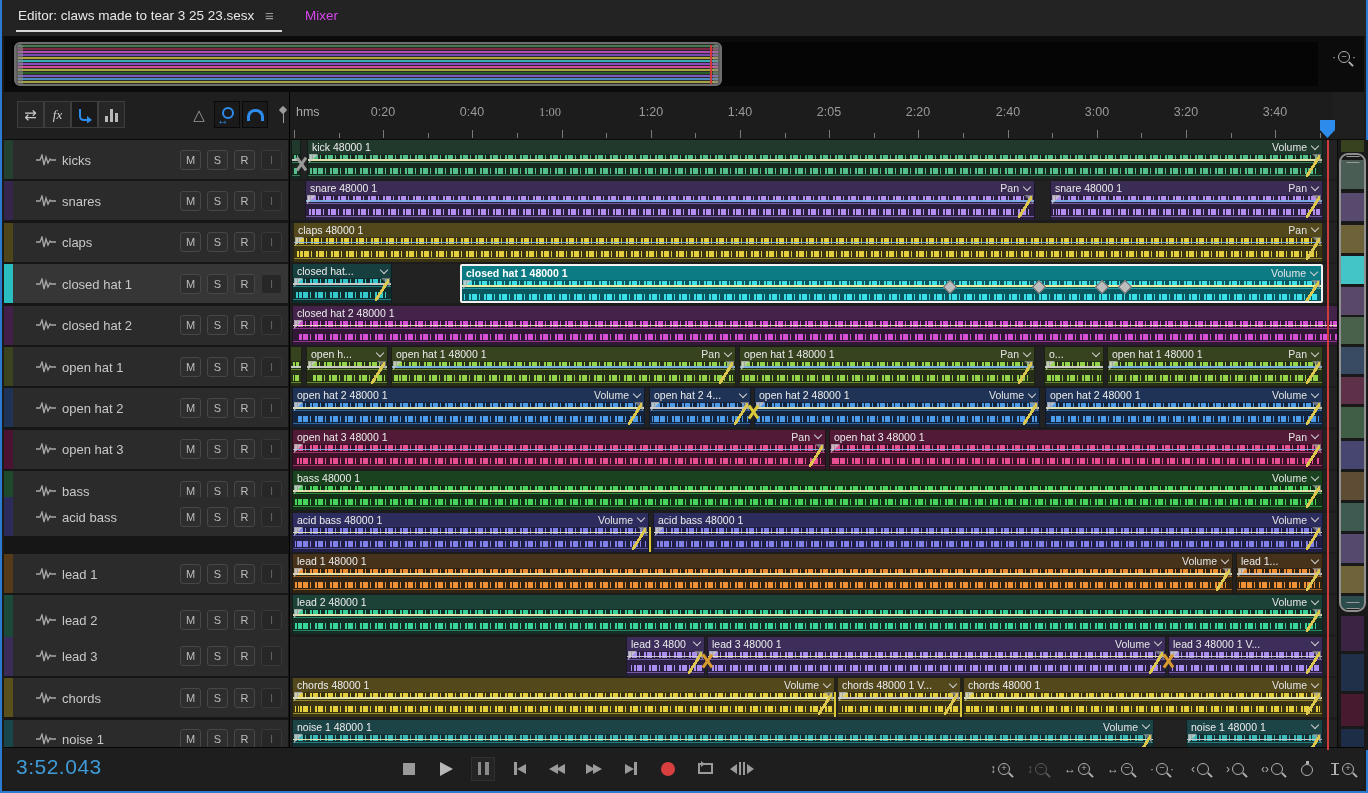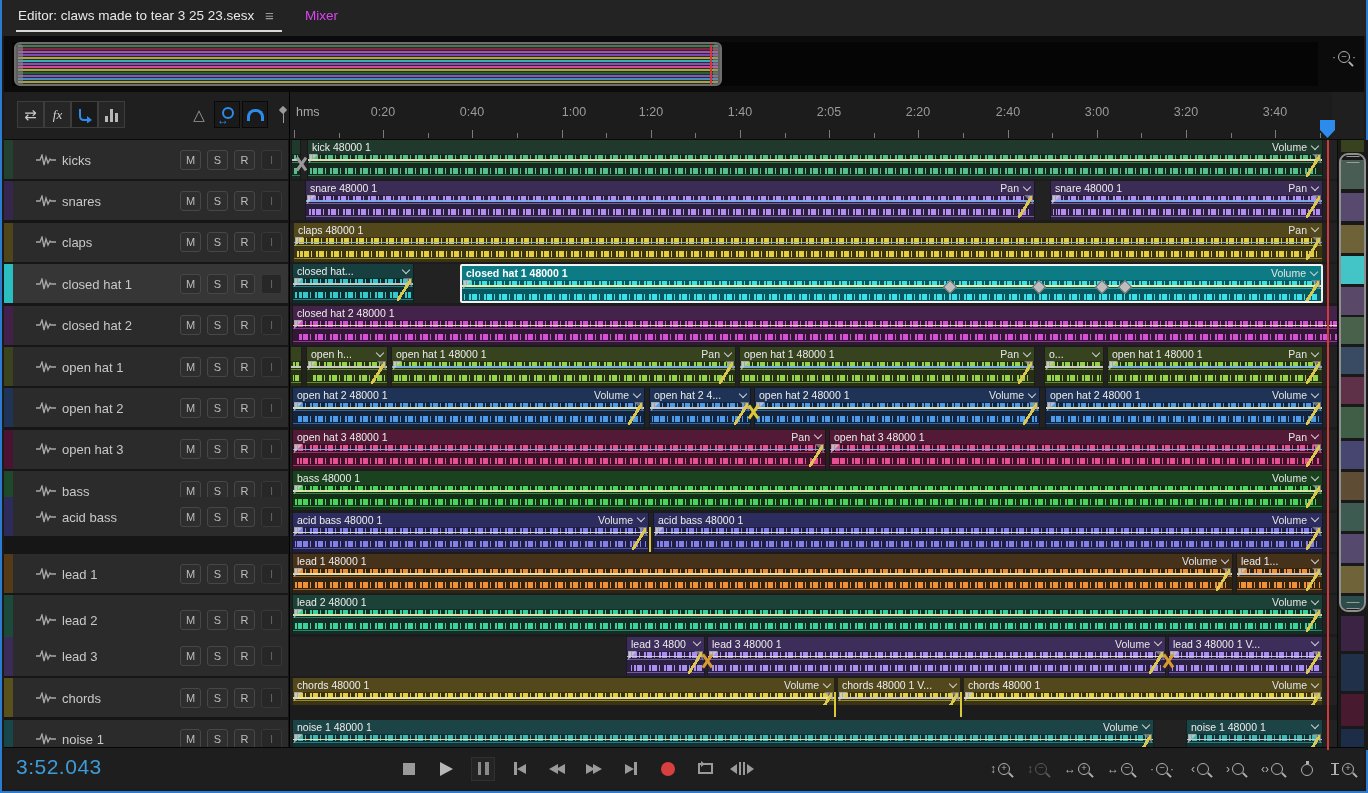--- a/index.html
+++ b/index.html
@@ -206,21 +206,21 @@
           <span class="magnet"></span>
         </div>
       <div class="mbox">
           <span class="pin"></span>
         </div>
     </div>
     <div class="ruler" id="ruler">
       <span class="runit">hms</span>
     <span class="rlabel" style="left: 93px;">0:20</span>
         <span class="rlabel" style="left: 182px;">0:40</span>
-        <span class="rlabel" style="left: 284px;">1:00</span>
+        <span class="rlabel" style="left: 260px; font-family: Liberation Serif, serif;">1:00</span>
         <span class="rlabel" style="left: 361px;">1:20</span>
         <span class="rlabel" style="left: 450px;">1:40</span>
         <span class="rlabel" style="left: 539px;">2:05</span>
         <span class="rlabel" style="left: 628px;">2:20</span>
         <span class="rlabel" style="left: 718px;">2:40</span>
         <span class="rlabel" style="left: 807px;">3:00</span>
         <span class="rlabel" style="left: 896px;">3:20</span>
         <span class="rlabel" style="left: 985px;">3:40</span>
         <div class="rtick" style="left: 4px; height: 8px;"></div>
         <div class="rtick" style="left: 48.6px; height: 5px;"></div>
@@ -543,21 +543,21 @@
               <i class="band b1"></i>
               <i class="band b2"></i>
               <i class="env" style="background: rgb(122, 176, 232);"></i>
             </div>
             <div class="fadeL"></div>
             <div class="fadeR"></div>
             <div class="fadeRline"></div>
           </div>
         </div>
         <div class="lane" style="top: 124.2px; height: 39px;">
-          <div class="clip" style="left: 2px; width: 122px; background: rgb(23, 63, 64);">
+          <div class="clip" style="left: 2px; width: 100px; background: rgb(23, 63, 64);">
             <div class="chead">
               <span class="clabel">closed hat...</span>
               <span class="cspace"></span>
               <span class="chev"></span>
             </div>
             <div class="cwave" style="--wc: #35c8cc;">
               <i class="rail r1"></i>
               <i class="rail r2"></i>
               <i class="band b1"></i>
               <i class="band b2"></i>
@@ -1020,21 +1020,21 @@
               <i class="band b2"></i>
               <i class="env" style="background: rgb(204, 204, 204);"></i>
             </div>
             <div class="fadeL"></div>
             <div class="fadeR"></div>
             <div class="fadeRline"></div>
           </div>
           <div class="xmark" style="left: 410px; --xc: #d89a30;"></div>
           <div class="xmark" style="left: 871px; --xc: #d89a30;"></div>
         </div>
-        <div class="lane" style="top: 538.2px; height: 27px;">
+        <div class="lane" style="top: 538.2px; height: 39px;">
           <div class="clip" style="left: 2px; width: 543px; background: rgb(82, 72, 28);">
             <div class="chead">
               <span class="clabel">chords 48000 1</span>
               <span class="cspace"></span>
               <div class="cright">
                 <span>Volume</span>
                 <span class="chev"></span>
               </div>
             </div>
             <div class="cwave" style="--wc: #e6cf3e;">

